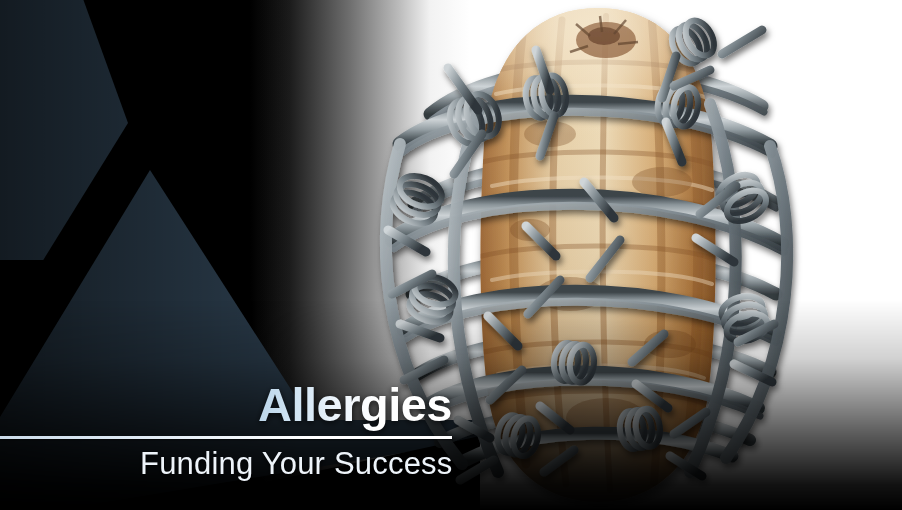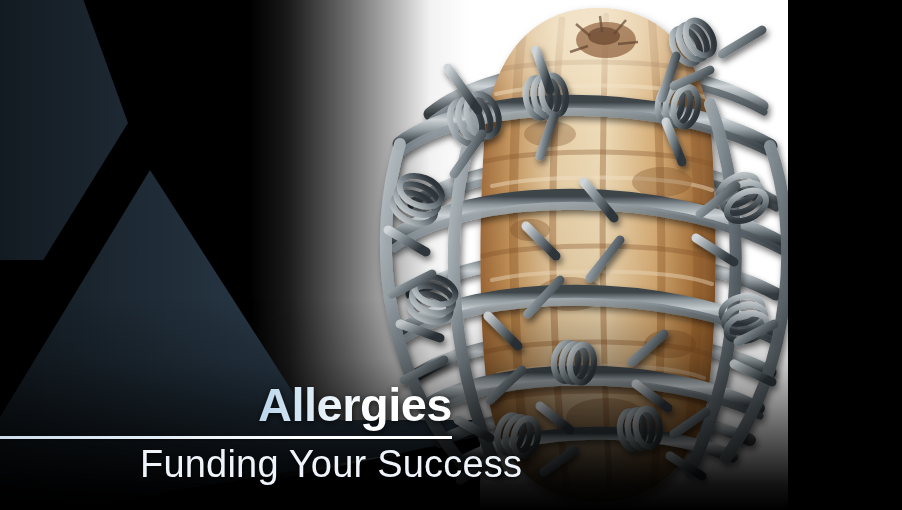--- a/index.html
+++ b/index.html
@@ -1,17 +1,17 @@
 <!DOCTYPE html>
 <html><head>
 <meta charset="utf-8">
 <style>
   html,body{margin:0;padding:0;background:#000;}
   #banner{
-    position:relative;width:788px;height:510px;overflow:hidden;
+    position:relative;width:902px;height:510px;overflow:hidden;
     background:#b91c1c;font-family:"Liberation Sans",sans-serif;
     user-select:none;
   }
   
   .layer{position:absolute;inset:0;}
   #bg-base{background:#050505;}
   #bg-gradient{
     background:linear-gradient(to right,
       #000 0px,#000 250px,#1c1c1c 290px,#6f6f6f 350px,#bdbdbd 400px,
       #f2f2f2 430px,#ffffff 470px,#ffffff 100%);
@@ -54,21 +54,21 @@
     filter:drop-shadow(0 2px 3px rgba(0,0,0,0.75));
     white-space:nowrap;
   }
   #rule{
     position:absolute;left:0px;top:58px;width:452px;height:3px;
     background:linear-gradient(to right,#ccdcea 0%,#dfeaf4 30%,#ffffff 70%,#ffffff 100%);
     box-shadow:0 1px 2px rgba(0,0,0,0.6);
   }
   #subtitle{
     position:absolute;left:140px;top:64px;
-    font-size:38px;font-weight:400;line-height:44px;letter-spacing:0.2px;
+    font-size:31px;font-weight:400;line-height:44px;letter-spacing:0.2px;
     color:#eef4fa;
     text-shadow:0 2px 4px rgba(0,0,0,0.8);
     white-space:nowrap;
   }
 </style>
 </head>
 <body>
 
 <div id="banner">
 

